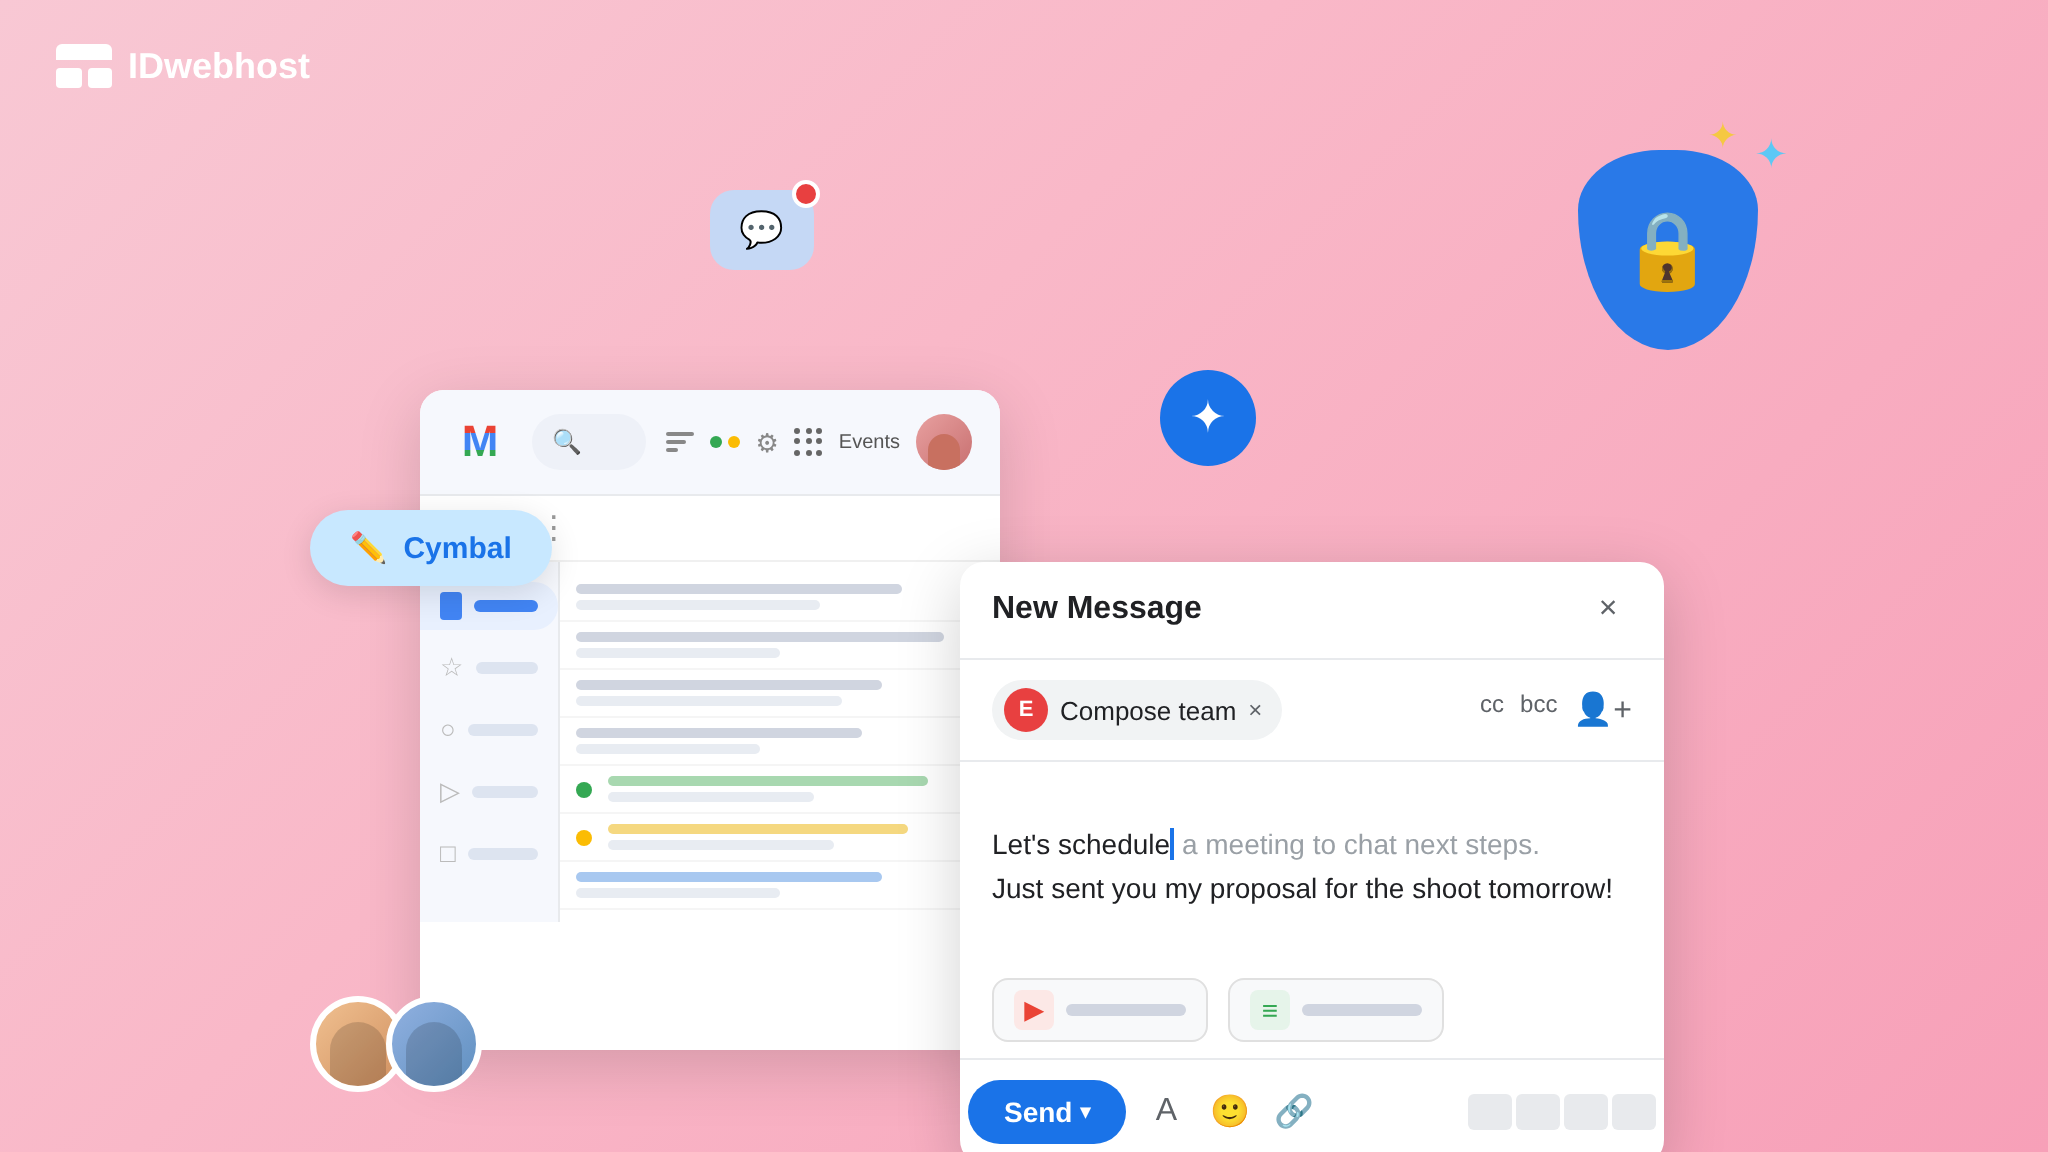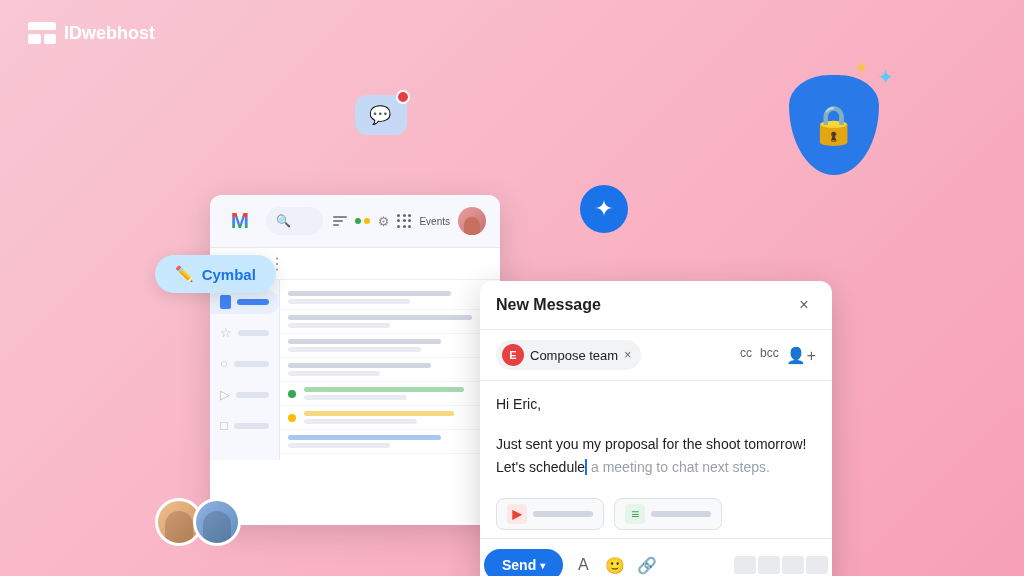--- a/index.html
+++ b/index.html
@@ -659,26 +659,25 @@
       <span class="chip-close">×</span>
     </div>
     <div class="nm-cc-bcc">
       <span>cc</span>
       <span>bcc</span>
       <span class="nm-add-icon">👤+</span>
     </div>
   </div>
 
   <div class="nm-body">
-    <p class="nm-body-text">Hi Eric,</p>
     <br>
-    <p class="nm-body-text">Just sent you my proposal for the shoot tomorrow!</p>
     <p class="nm-body-text">
       <span>Let's schedule</span><span class="cursor-span"></span><span class="nm-suggestion"> a meeting to chat next steps.</span>
     </p>
+    <p class="nm-body-text">Just sent you my proposal for the shoot tomorrow!</p>
   </div>
 
   <div class="nm-attachments">
     <div class="attachment-chip">
       <div class="attachment-icon-google attach-slides">▶</div>
       <div class="attach-bar"></div>
     </div>
     <div class="attachment-chip">
       <div class="attachment-icon-google attach-sheets" style="font-size:14px;">≡</div>
       <div class="attach-bar"></div>

